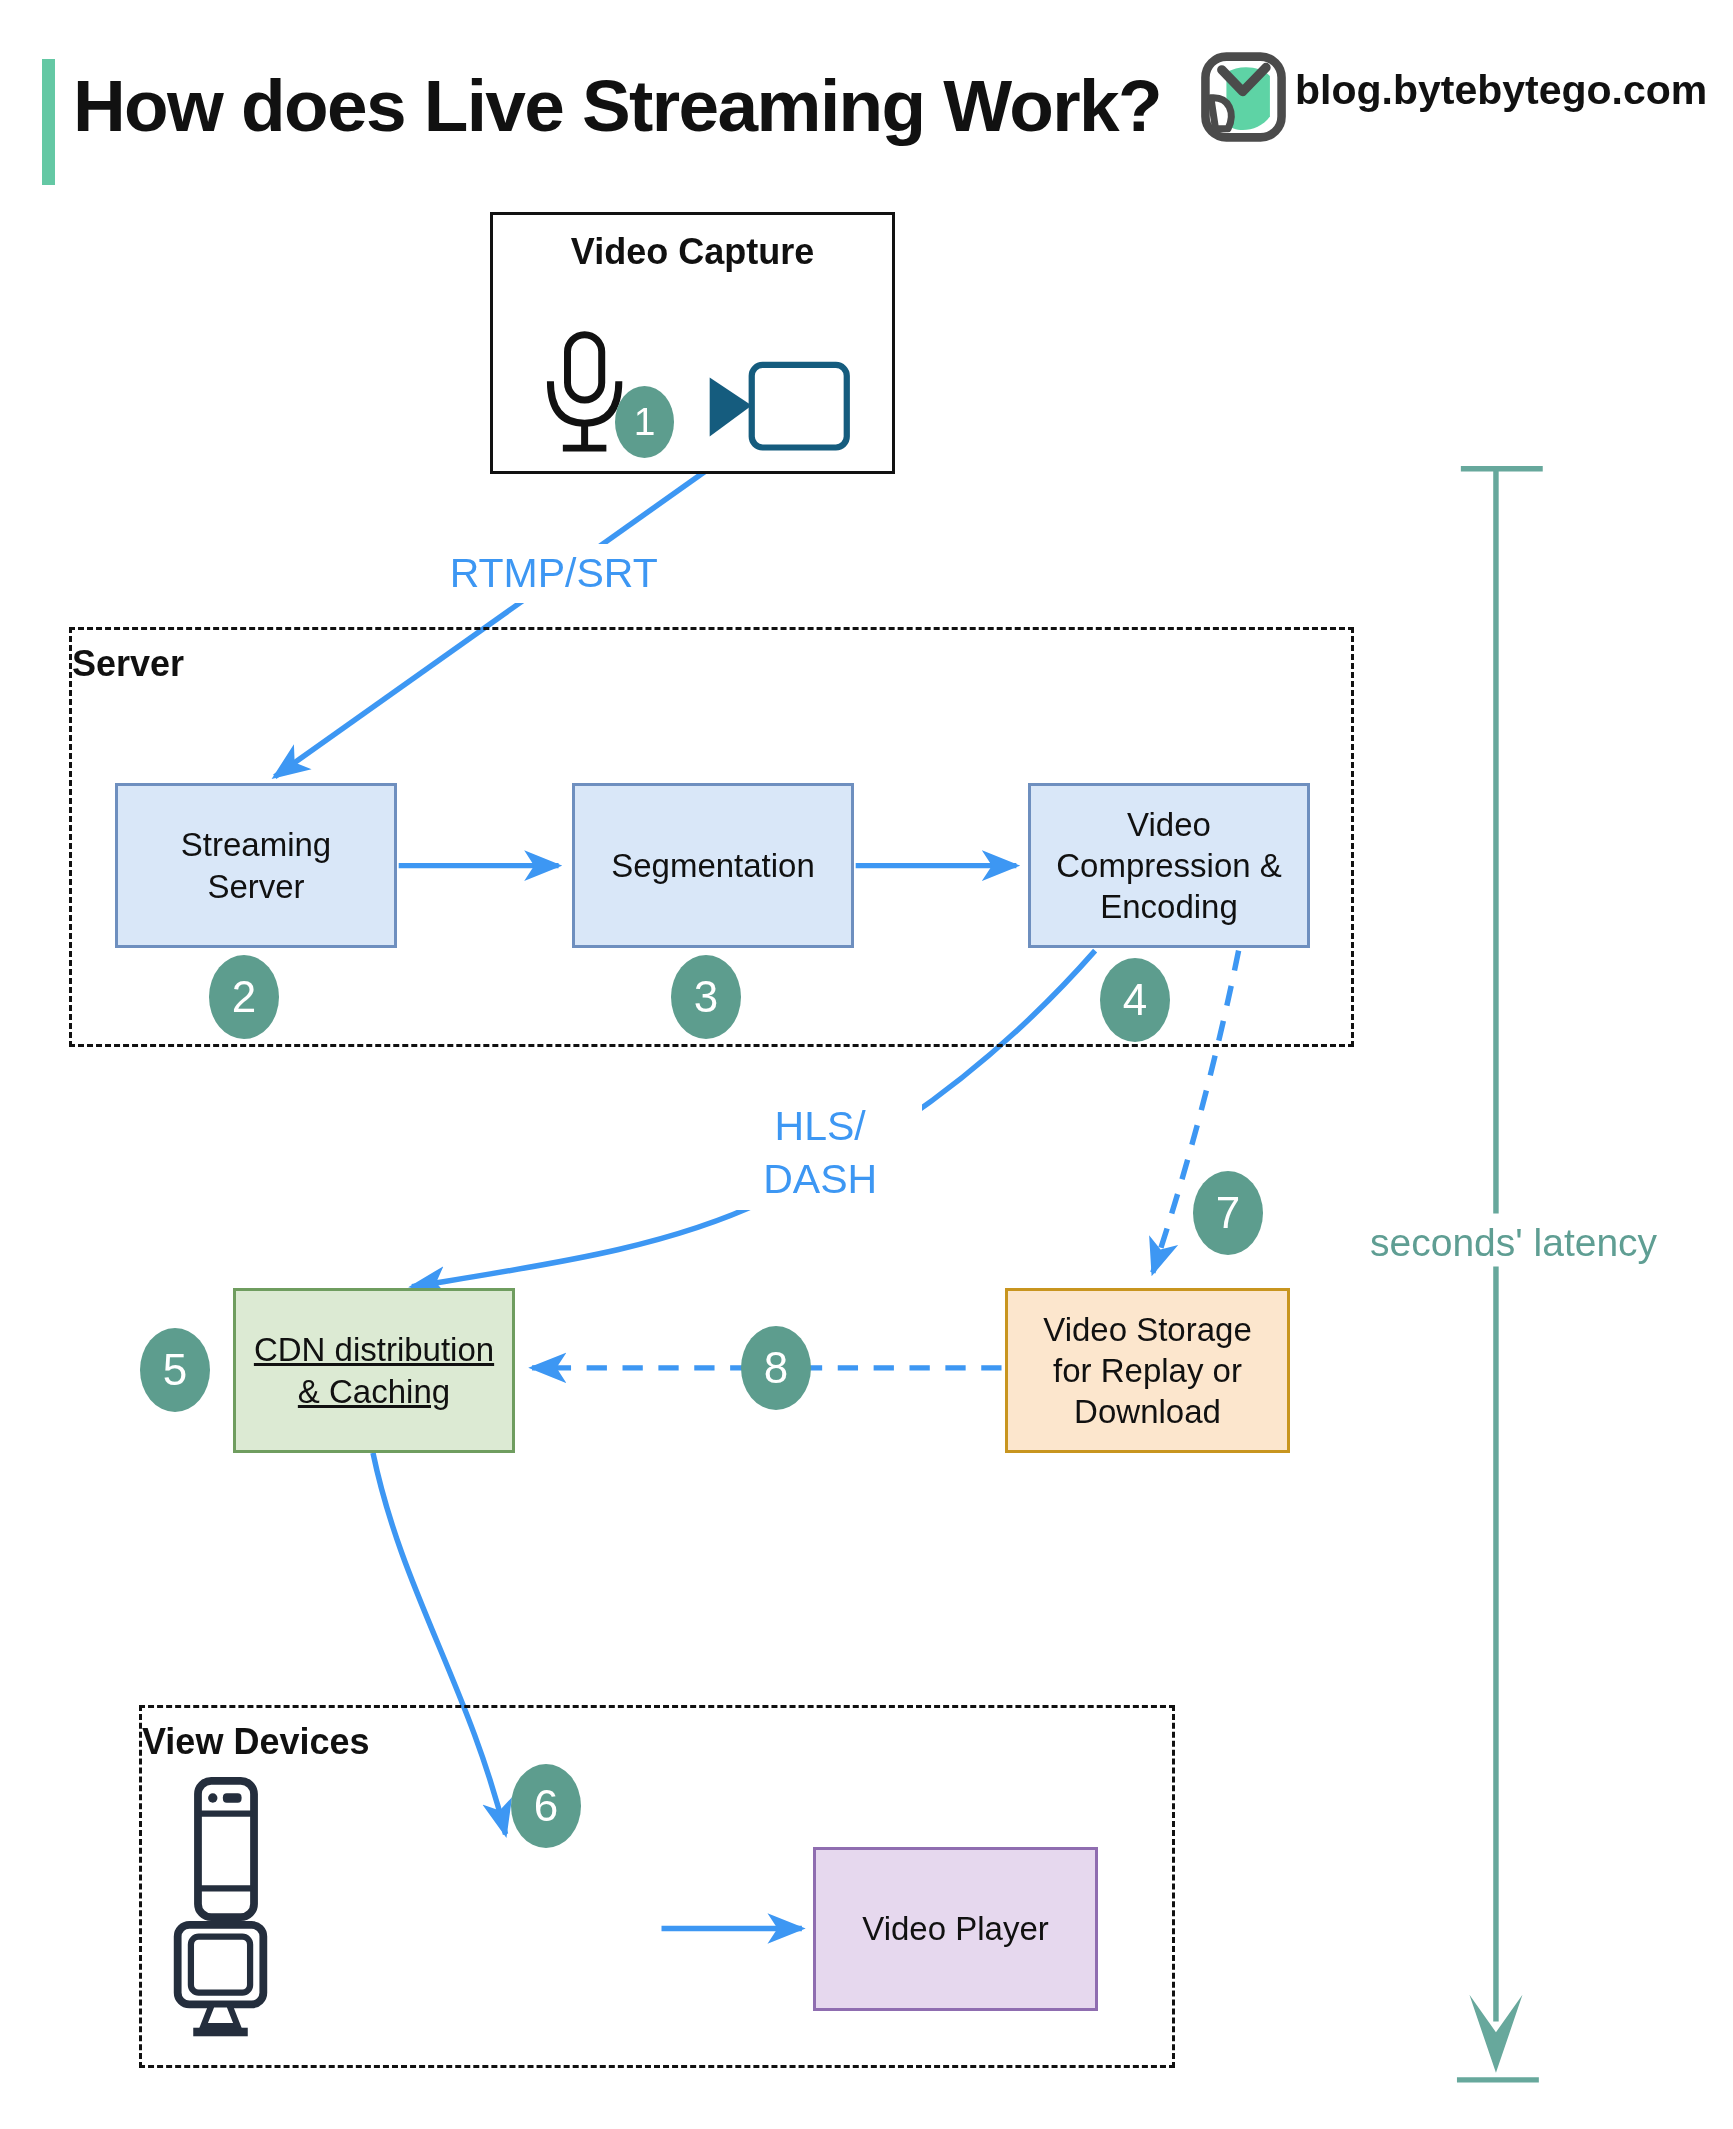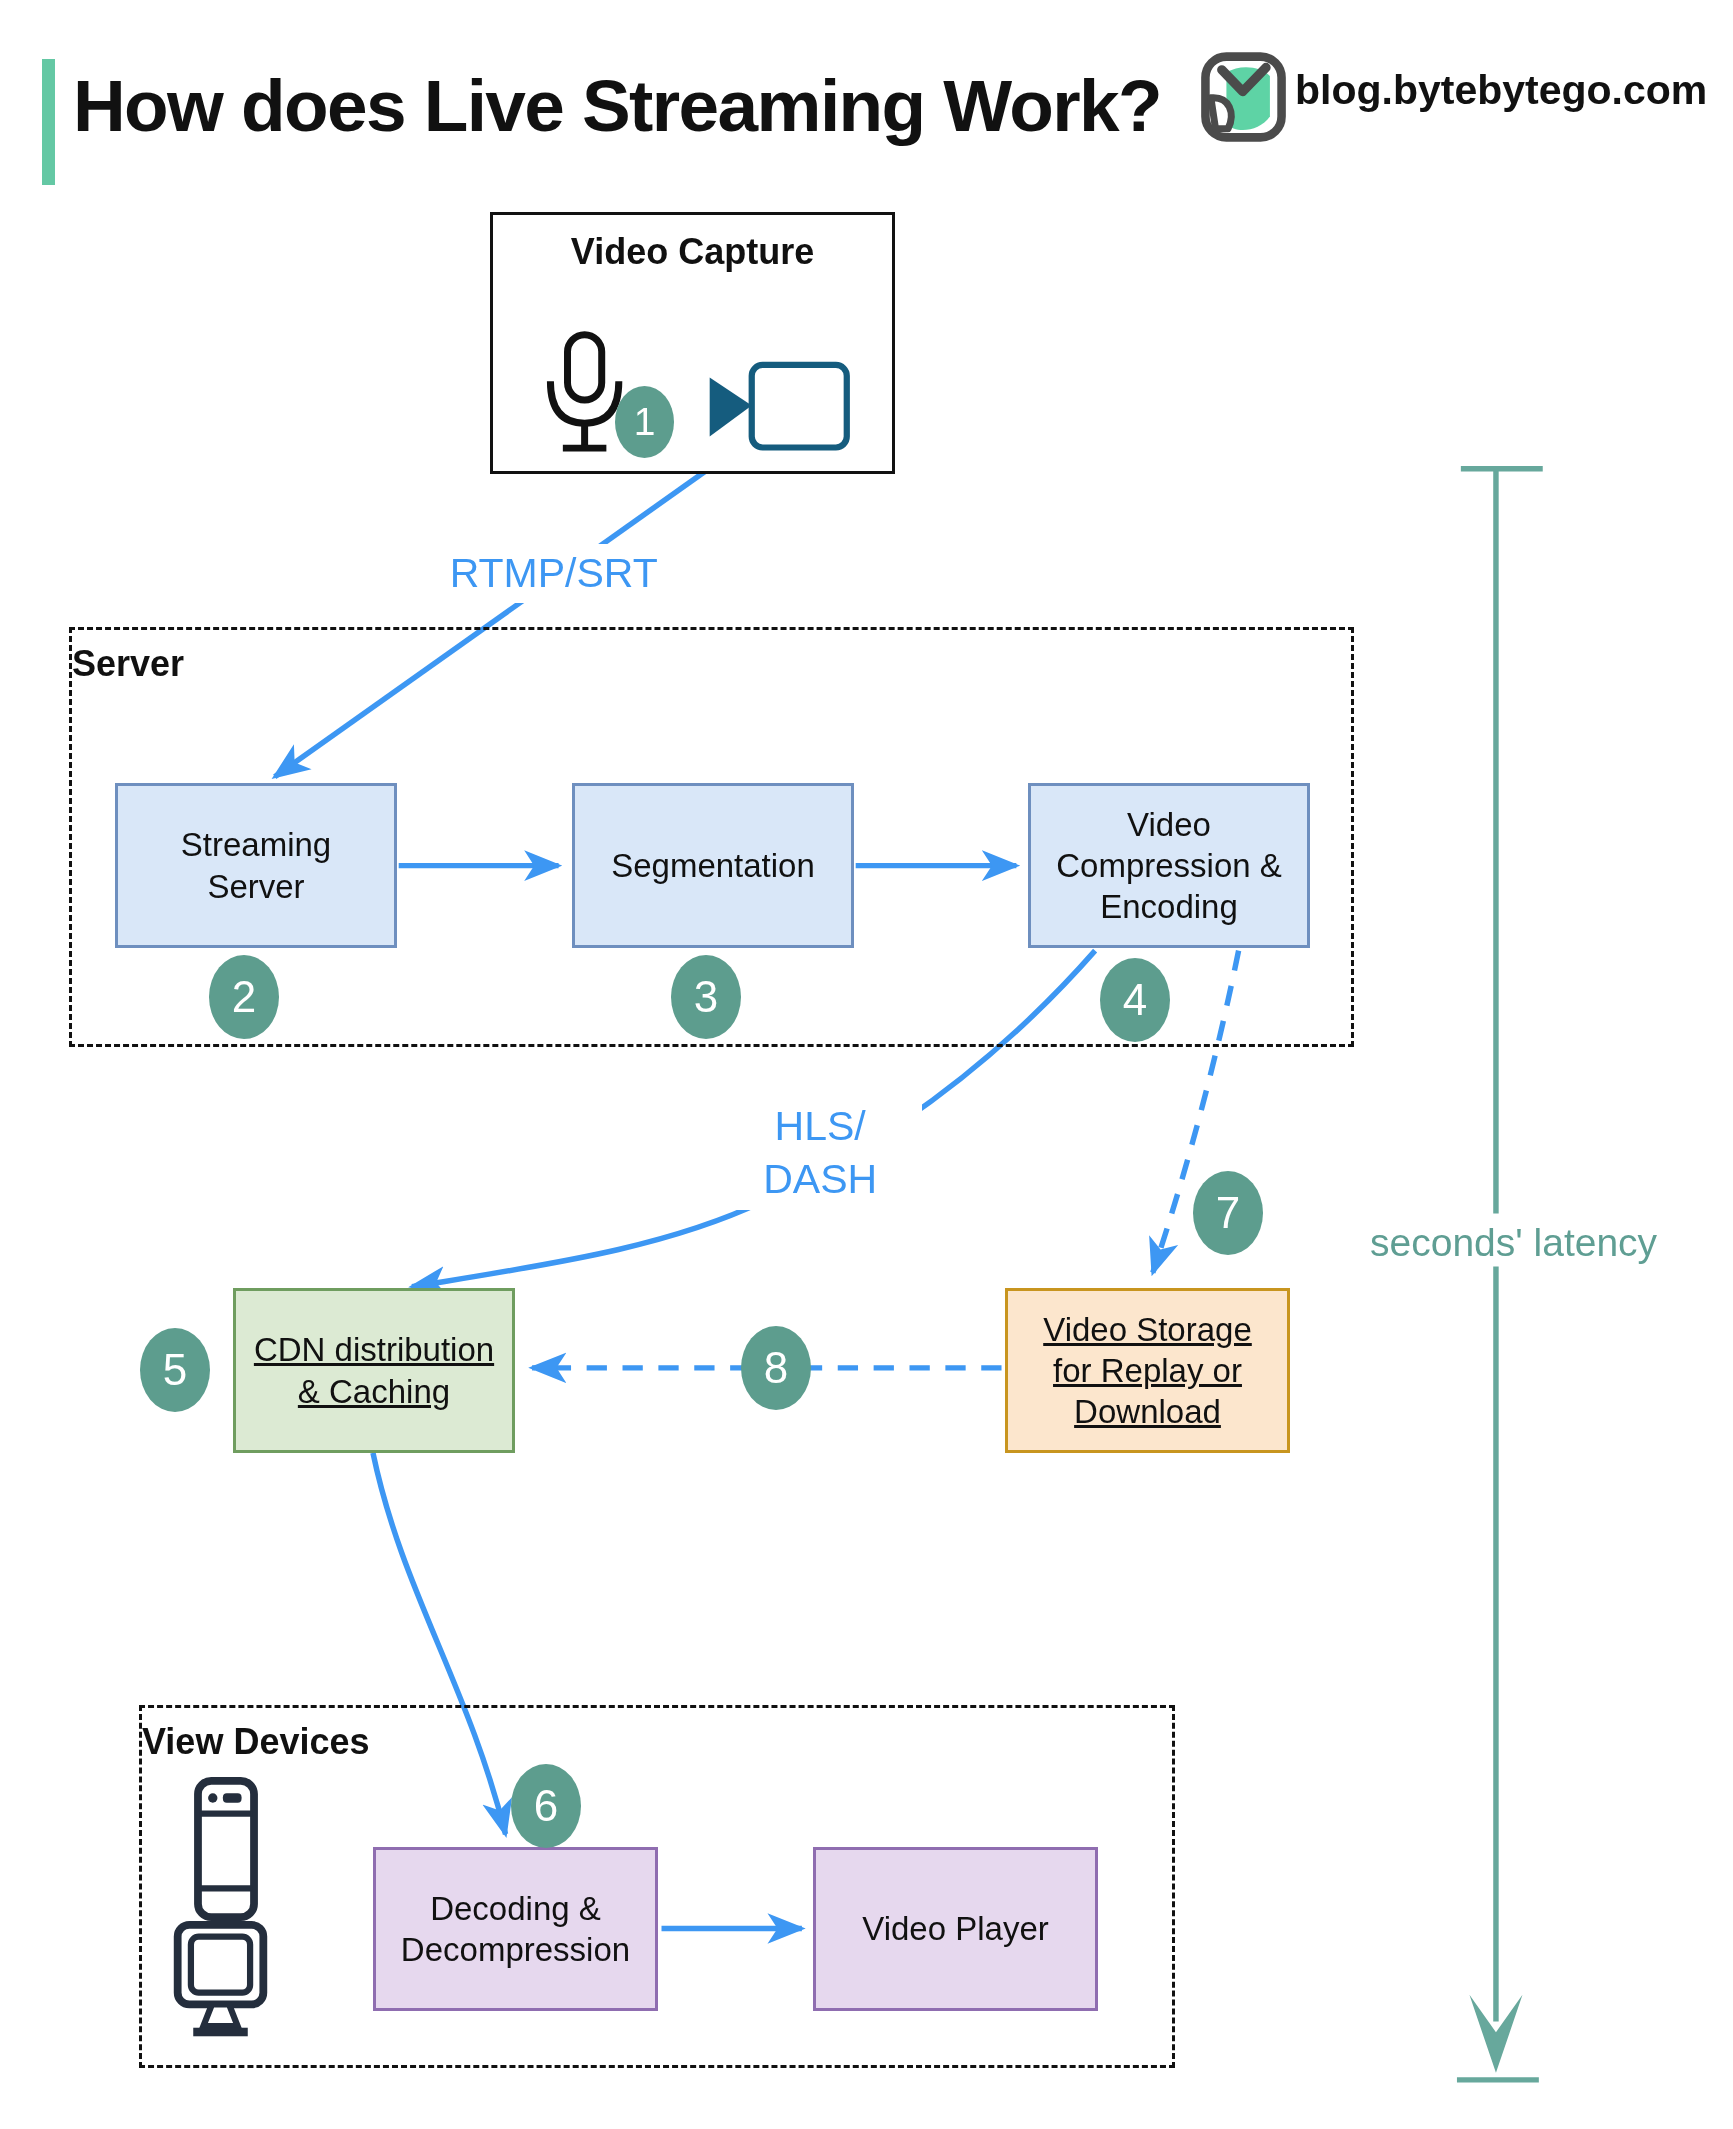--- a/index.html
+++ b/index.html
@@ -29,21 +29,21 @@
   .teal-fill{fill:var(--latency-teal);}
   
   .plain-box{background:#fff;border:3.1px solid #111;z-index:2;}
   .group-box{border:3.9px dashed #111;background:transparent;z-index:2;}
   .group-title{position:absolute;left:0;right:0;top:12.5px;text-align:left;
                font-size:36px;font-weight:700;}
   .node{display:flex;align-items:center;justify-content:center;text-align:center;
         font-size:33px;line-height:1.25;z-index:2;padding:0 9.4px;box-sizing:border-box;}
   .node.blue{background:var(--server-box-fill);border:3.1px solid var(--server-box-border);}
   .node.green{background:var(--cdn-fill);border:3.1px solid var(--cdn-border);}
-  .node.orange{background:var(--storage-fill);border:3.1px solid var(--storage-border);text-decoration:underline;}
+  .node.orange{background:var(--storage-fill);border:3.1px solid var(--storage-border);}
   .node.purple{background:var(--device-fill);border:3.1px solid var(--device-border);}
   
   .badge{width:70px;height:84px;border-radius:50%;background:var(--badge-green);
          color:#fff;font-size:44px;display:flex;align-items:center;justify-content:center;z-index:3;}
   .badge.small{width:59px;height:72px;font-size:39px;}
   
   .wire-label{color:var(--arrow-blue);font-size:41px;background:#fff;text-align:center;
               line-height:1.3;z-index:3;padding:3.1px 4.7px;}
   #latency-label{color:var(--latency-text);font-size:39px;white-space:nowrap;z-index:3;}
   #vc-title{position:absolute;left:0;right:0;top:15.6px;text-align:center;font-size:36px;font-weight:700;}
@@ -146,18 +146,17 @@
     <path d="M8 47 L76 47" stroke="var(--device-icon)" stroke-width="8"></path>
     <path d="M8 143 L76 143" stroke="var(--device-icon)" stroke-width="8"></path>
   </svg>
   <svg class="abs" style="left:173px;top:1920px;" width="95" height="129" viewBox="0 0 122 165">
     <rect x="6" y="6" width="110" height="102" rx="15" fill="#fff" stroke="var(--device-icon)" stroke-width="10"></rect>
     <rect x="23" y="21" width="76" height="72" rx="10" fill="#fff" stroke="var(--device-icon)" stroke-width="8"></rect>
     <polygon points="50,108 72,108 83,136 39,136" fill="#fff" stroke="var(--device-icon)" stroke-width="8"></polygon>
     <rect x="26" y="138" width="70" height="11" fill="var(--device-icon)"></rect>
   </svg>
 
-  <div class="abs node purple" style="left:373px;top:1847px;width:285px;height:164px;">Decoding &amp; Decompression</div>
   <div class="abs badge" style="left:511px;top:1764px;">6</div>
   <div class="abs node purple" style="left:813px;top:1847px;width:285px;height:164px;">Video Player</div>
 
 </div>
 
 
 </body></html>

